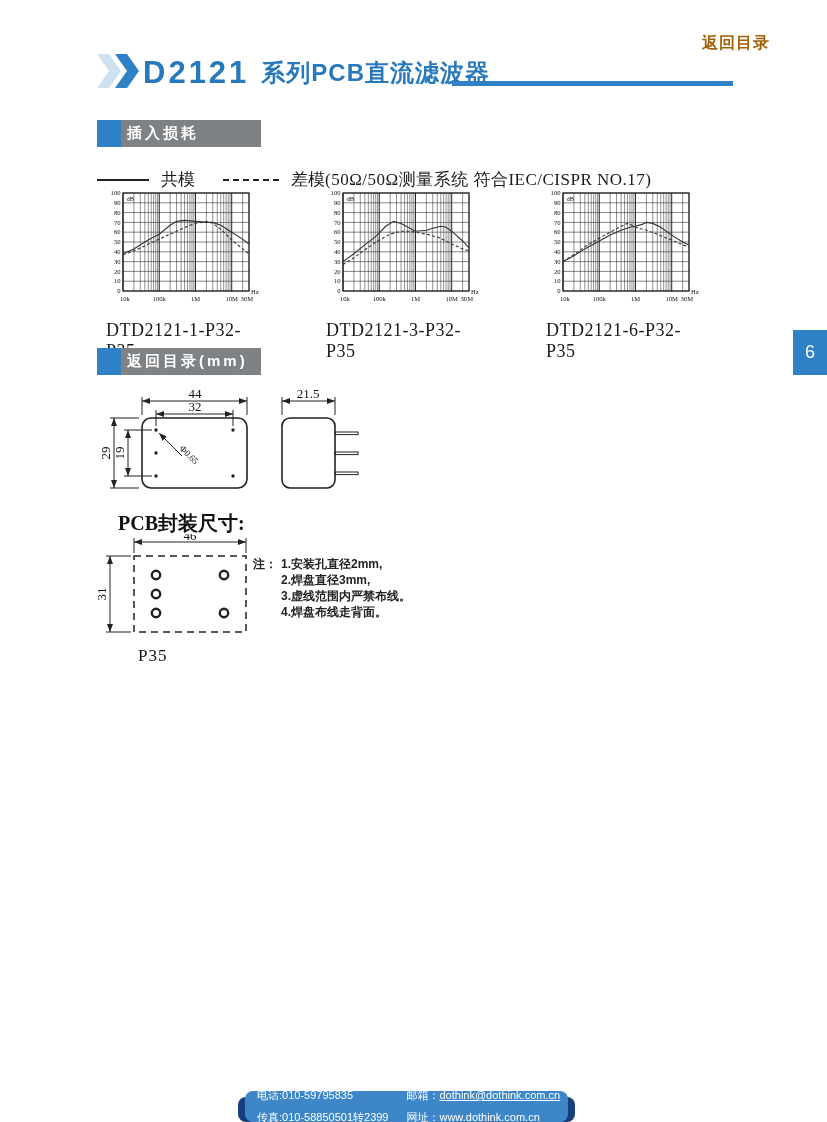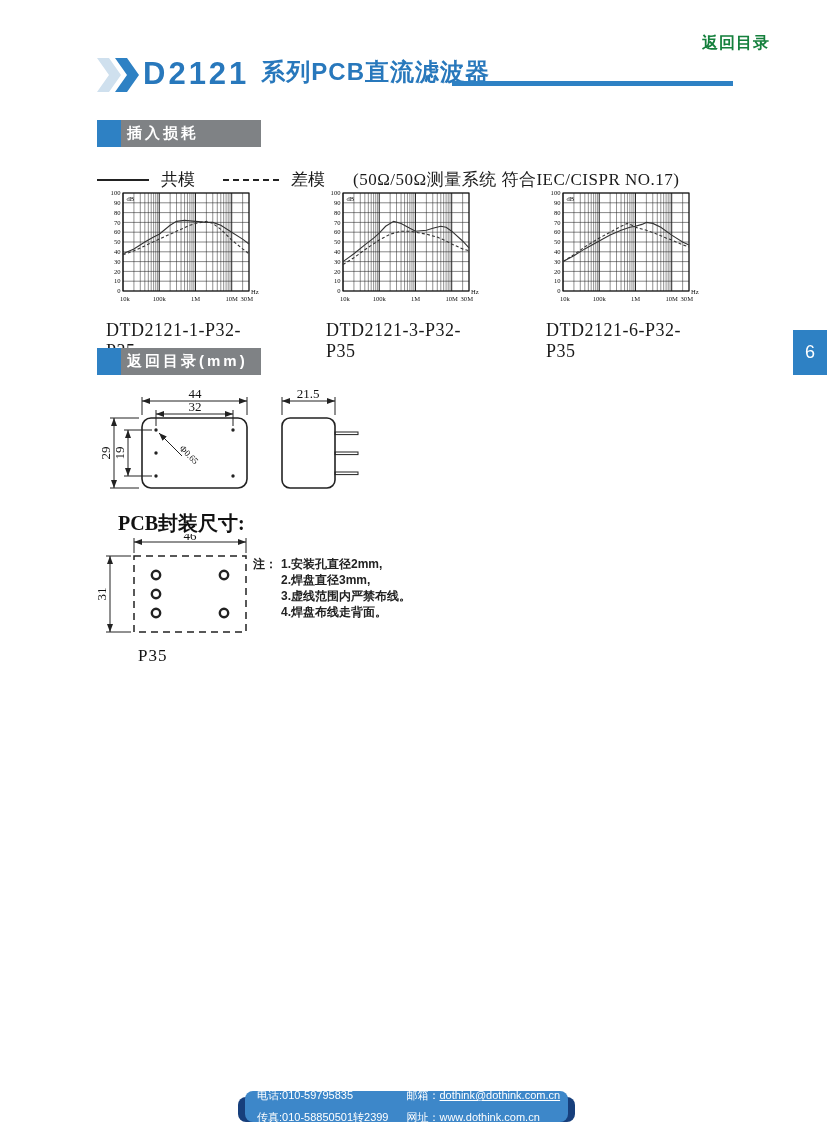--- a/index.html
+++ b/index.html
@@ -1,38 +1,38 @@
 <!DOCTYPE html>
 <html><head>
 <meta charset="utf-8">
 <style>
   * { margin:0; padding:0; box-sizing:border-box; }
   body { background:#e8e8e8; font-family:"Liberation Sans", sans-serif; }
   .page { position:relative; width:827px; height:1122px; background:#ffffff; margin:0 auto; overflow:hidden; }
 
   
-  .back-link { position:absolute; top:33px; right:57px; color:#15803d; font-size:16px; font-weight:bold; letter-spacing:1px; cursor:pointer; }
-  .title-row { position:absolute; left:97px; top:58px; height:40px; display:flex; }
+  .back-link { position:absolute; top:33px; right:57px; color:#a16207; font-size:16px; font-weight:bold; letter-spacing:1px; cursor:pointer; }
+  .title-row { position:absolute; left:97px; top:48px; height:40px; display:flex; align-items:flex-end; }
   .chevrons { width:44px; height:34px; margin-right:2px; }
   .title-model { color:#2878bc; font-size:31px; font-weight:bold; letter-spacing:3px; line-height:1; }
   .title-suffix { color:#2878bc; font-size:24px; font-weight:bold; letter-spacing:1px; line-height:1.2; margin-left:12px; }
   .title-underline { position:absolute; left:452px; top:81px; width:281px; height:5px; background:#2e81c4; }
 
   
   .section-header { position:absolute; left:97px; width:164px; height:27px; background:#7f8285; display:flex; align-items:center; }
   .section-header .sq { width:24px; height:27px; background:#2e81c4; flex:0 0 auto; }
   .section-header .txt { color:#ffffff; font-size:15px; font-weight:bold; letter-spacing:3px; padding-left:6px; }
   #sec1 { top:120px; }
   #sec2 { top:348px; }
 
   
   .legend { position:absolute; left:97px; top:168px; display:flex; align-items:center; font-family:"Liberation Serif", serif; font-size:17px; color:#1a1a1a; white-space:nowrap; }
   .legend .sline { width:52px; height:0; border-top:2px solid #222; margin-right:12px; }
   .legend .dline { width:56px; height:0; border-top:2px dashed #222; margin:0 12px 0 28px; }
-  .legend .note { margin-left:28px; letter-spacing:0.5px; }
+  .legend .note { letter-spacing:0.5px; }
 
   
   .charts { position:absolute; left:96px; top:186px; display:flex; gap:49px; }
   .chart { width:171px; }
   .chart svg { display:block; }
   .chart-caption { margin:6px 0 0 10px; font-family:"Liberation Serif", serif; font-size:18px; color:#1a1a1a; letter-spacing:0.5px; }
 
   
   .page-tab { position:absolute; left:793px; top:330px; width:34px; height:45px; background:#2e81c4; color:#fff; font-size:18px; display:flex; align-items:center; justify-content:center; }
 

